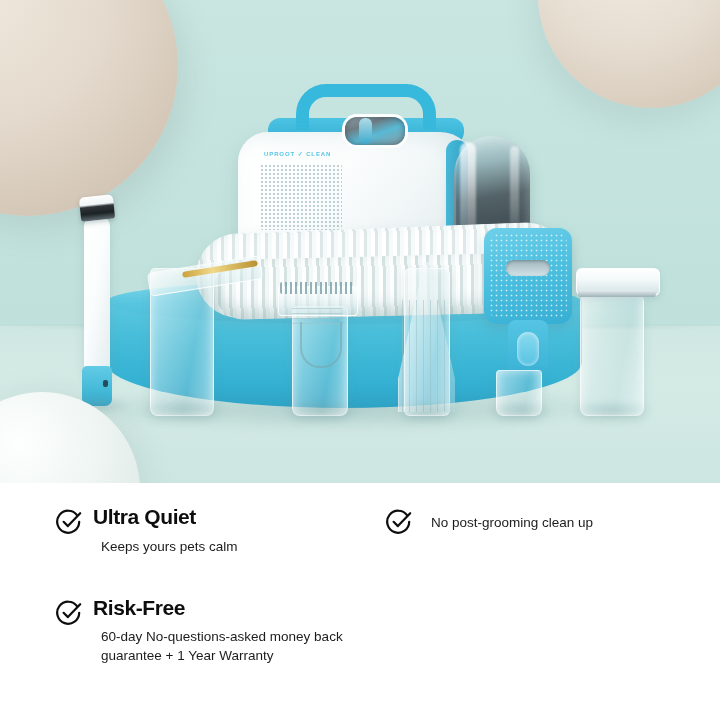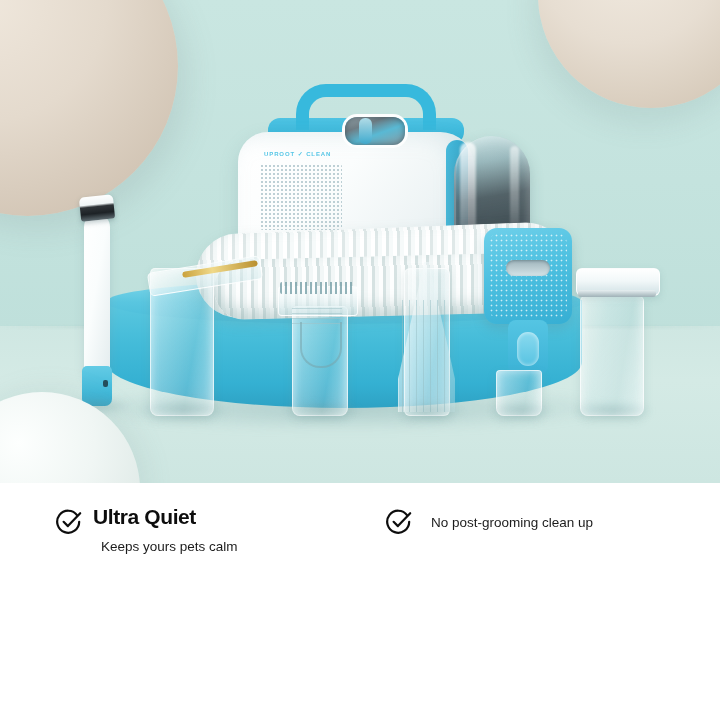--- a/index.html
+++ b/index.html
@@ -401,17 +401,29 @@
             <path d="M21.2 6.4 A11 11 0 1 0 23.2 12.8" fill="none" stroke="#0d0d0d" stroke-width="2.2" stroke-linecap="round"></path>
             <path d="M7.6 12.8 L11.9 17.1 L24.2 4.2" fill="none" stroke="#0d0d0d" stroke-width="2.2" stroke-linecap="round" stroke-linejoin="round"></path>
           </svg>
         </span>
         <div class="txt">
           <p class="sub">No post-grooming clean up</p>
         </div>
       </div>
 
 
+      <div class="item">
+        <span class="check">
+          <svg viewBox="0 0 26 26" aria-hidden="true">
+            <path d="M21.2 6.4 A11 11 0 1 0 23.2 12.8" fill="none" stroke="#0d0d0d" stroke-width="2.2" stroke-linecap="round"></path>
+            <path d="M7.6 12.8 L11.9 17.1 L24.2 4.2" fill="none" stroke="#0d0d0d" stroke-width="2.2" stroke-linecap="round" stroke-linejoin="round"></path>
+          </svg>
+        </span>
+        <div class="txt">
+          <p class="title">Risk-Free</p>
+          <p class="sub" style="max-width:268px;">60-day No-questions-asked money back guarantee + 1 Year Warranty</p>
+        </div>
+      </div>
 
     </div>
   </div>
 
 </div>
 
 </body></html>

